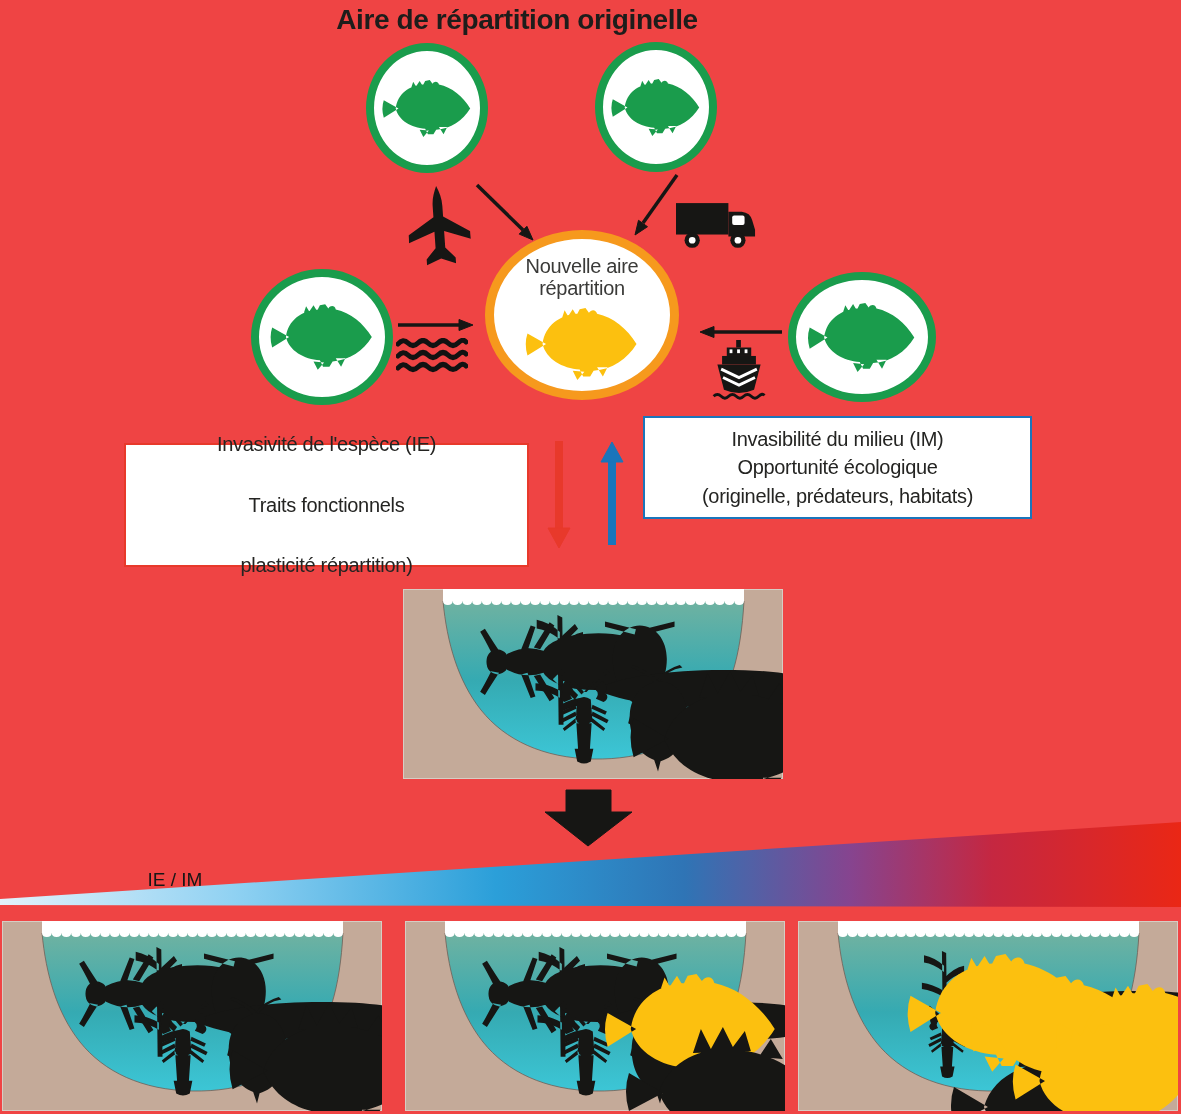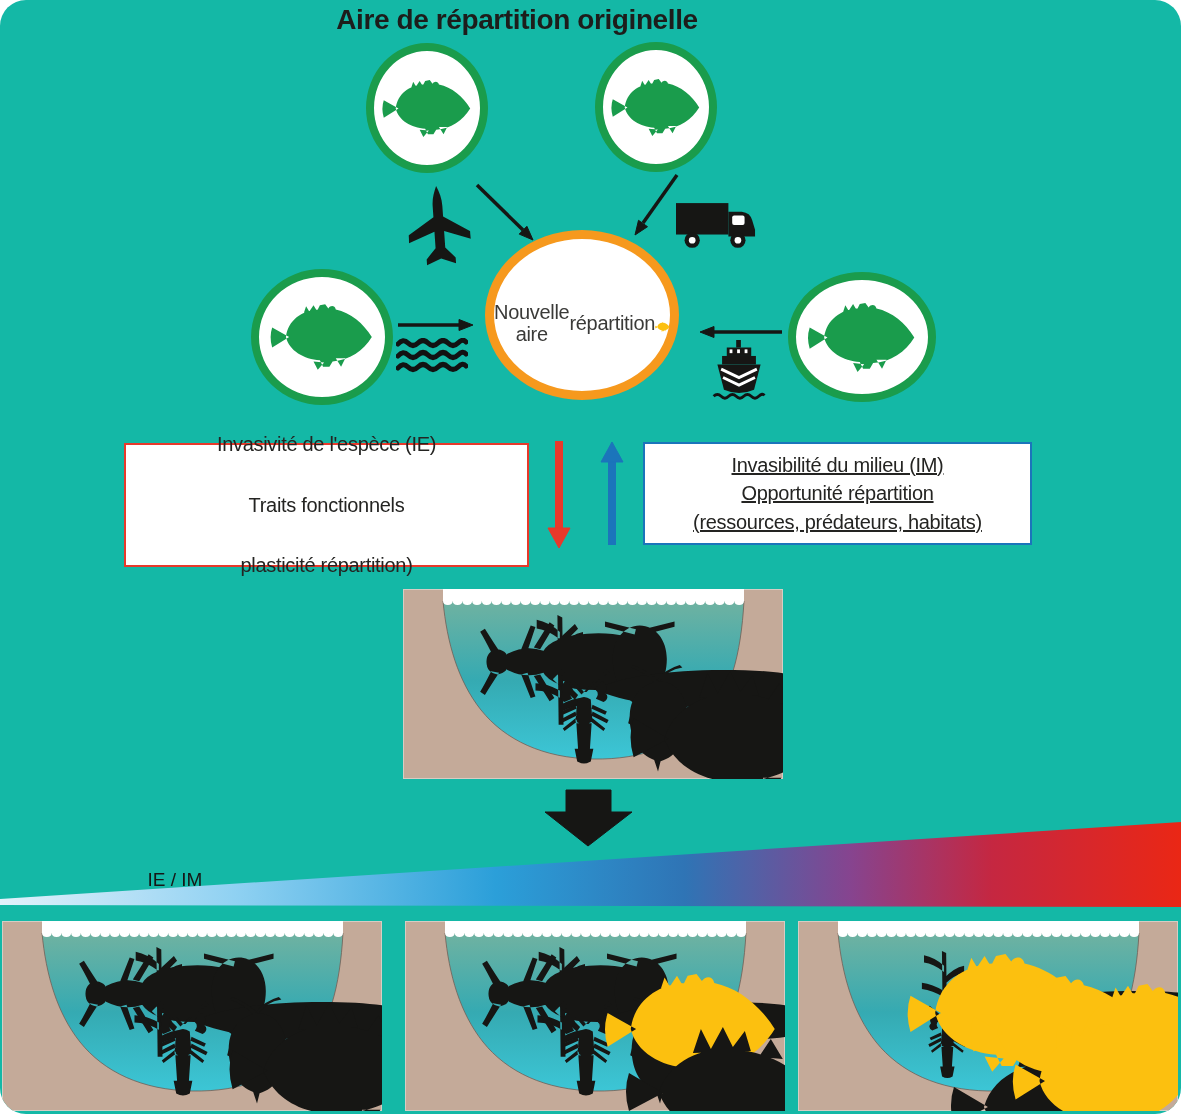--- a/index.html
+++ b/index.html
@@ -1,34 +1,34 @@
 <!DOCTYPE html>
 <html><head>
 <meta charset="utf-8">
 <style>
   html,body{margin:0;padding:0;background:#ffffff;}
-  #canvas{position:relative;width:1181px;height:1114px;background:#14b8a6;overflow:hidden;
-          font-family:"Liberation Sans",sans-serif;color:#1b1b19;border-radius:26px;}
+  #canvas{position:relative;width:1181px;height:1114px;background:#ef4444;overflow:hidden;
+          font-family:"Liberation Sans",sans-serif;color:#1b1b19;}
   .abs{position:absolute;}
   #title{left:137px;top:4px;width:760px;text-align:center;font-size:28px;letter-spacing:-0.4px;
          font-weight:600;color:#1d1d1b;}
   .oval{position:absolute;border-style:solid;border-radius:50%;background:#ffffff;
         box-sizing:border-box;display:flex;align-items:center;justify-content:center;}
   #oval-a{left:366px;top:43px;width:122px;height:130px;border-width:8px;}
   #oval-b{left:595px;top:42px;width:122px;height:130px;border-width:8px;}
   #oval-c{left:251px;top:269px;width:142px;height:136px;border-width:8px;}
   #oval-d{left:788px;top:272px;width:148px;height:130px;border-width:8px;}
   #oval-center{left:485px;top:230px;width:194px;height:170px;border-width:9px;
-               flex-direction:row;justify-content:flex-start;padding-top:16px;}
+               flex-direction:column;justify-content:flex-start;padding-top:16px;}
   .oval-caption{font-size:20px;line-height:1.12;text-align:center;color:#3a3a38;letter-spacing:-0.3px;}
   .infobox{position:absolute;box-sizing:border-box;border:2.5px solid;background:#ffffff;
            display:flex;flex-direction:column;align-items:center;justify-content:center;
            font-size:20px;line-height:1.42;letter-spacing:-0.3px;color:#242422;text-align:center;}
   #left-box{left:124px;top:443px;width:405px;height:124px;gap:32px;}
-  #right-box{left:643px;top:442px;width:389px;height:103px;text-decoration:underline;}
+  #right-box{left:643px;top:416px;width:389px;height:103px;}
   .icon{position:absolute;}
   #airplane{left:408px;top:185px;width:62px;height:85px;transform:rotate(-4deg);}
   #truck{left:676px;top:200px;width:80px;height:50px;}
   #waves{left:396px;top:338px;width:72px;height:36px;}
   #ship{left:712px;top:340px;width:54px;height:62px;}
   svg.pond{position:absolute;width:380px;height:190px;}
   #pond-top{left:403px;top:589px;}
   #pond-bl{left:2px;top:921px;}
   #pond-bm{left:405px;top:921px;}
   #pond-br{left:798px;top:921px;}
@@ -205,22 +205,22 @@
       <use href="#sym-ship" fill="#161614"></use>
     </svg>
 
   <div class="infobox" id="left-box" style="border-color: rgb(232, 57, 43);">
     <div>Invasivité de l'espèce (IE)</div>
     <div>Traits fonctionnels</div>
     <div>plasticité répartition)</div>
   </div>
   <div class="infobox" id="right-box" style="border-color: rgb(27, 117, 187);">
     <div>Invasibilité du milieu (IM)</div>
-    <div>Opportunité répartition</div>
-    <div>(ressources, prédateurs, habitats)</div>
+    <div>Opportunité écologique</div>
+    <div>(originelle, prédateurs, habitats)</div>
   </div>
 
   <svg class="pond" id="pond-top" viewBox="0 0 380 190">
     <rect class="soil" x="0.5" y="0.5" width="379" height="189" stroke="#d6cdc4" fill="#c4aa99"></rect>
     <path class="waterbody" fill="url(#waterGrad)" stroke="#6f6057" stroke-width="0.8" d="M40,12 C44,54 55,92 78,121 C102,151 140,169 190,170 C240,171 277,155 303,130 C327,107 338,66 341,12 Z"></path>
     <path class="waterline" fill="#ffffff" d="M40,0 L341,0 L341,12 a4.86,4.3 0 0 1 -9.71,0 a4.86,4.3 0 0 1 -9.71,0 a4.86,4.3 0 0 1 -9.71,0 a4.86,4.3 0 0 1 -9.71,0 a4.86,4.3 0 0 1 -9.71,0 a4.86,4.3 0 0 1 -9.71,0 a4.86,4.3 0 0 1 -9.71,0 a4.86,4.3 0 0 1 -9.71,0 a4.86,4.3 0 0 1 -9.71,0 a4.86,4.3 0 0 1 -9.71,0 a4.86,4.3 0 0 1 -9.71,0 a4.86,4.3 0 0 1 -9.71,0 a4.86,4.3 0 0 1 -9.71,0 a4.86,4.3 0 0 1 -9.71,0 a4.86,4.3 0 0 1 -9.71,0 a4.86,4.3 0 0 1 -9.71,0 a4.86,4.3 0 0 1 -9.71,0 a4.86,4.3 0 0 1 -9.71,0 a4.86,4.3 0 0 1 -9.71,0 a4.86,4.3 0 0 1 -9.71,0 a4.86,4.3 0 0 1 -9.71,0 a4.86,4.3 0 0 1 -9.71,0 a4.86,4.3 0 0 1 -9.71,0 a4.86,4.3 0 0 1 -9.71,0 a4.86,4.3 0 0 1 -9.71,0 a4.86,4.3 0 0 1 -9.71,0 a4.86,4.3 0 0 1 -9.71,0 a4.86,4.3 0 0 1 -9.71,0 a4.86,4.3 0 0 1 -9.71,0 a4.86,4.3 0 0 1 -9.71,0 a4.86,4.3 0 0 1 -9.71,0 Z"></path>
     <g class="animals">
         <use href="#sym-plant" transform="translate(46,26) scale(0.577)" fill="#161614"></use>
         <use href="#sym-nymph" transform="translate(74,27) scale(0.482)" fill="#161614"></use>
         <use href="#sym-copepod" transform="translate(126,30) scale(0.583)" fill="#161614"></use>

